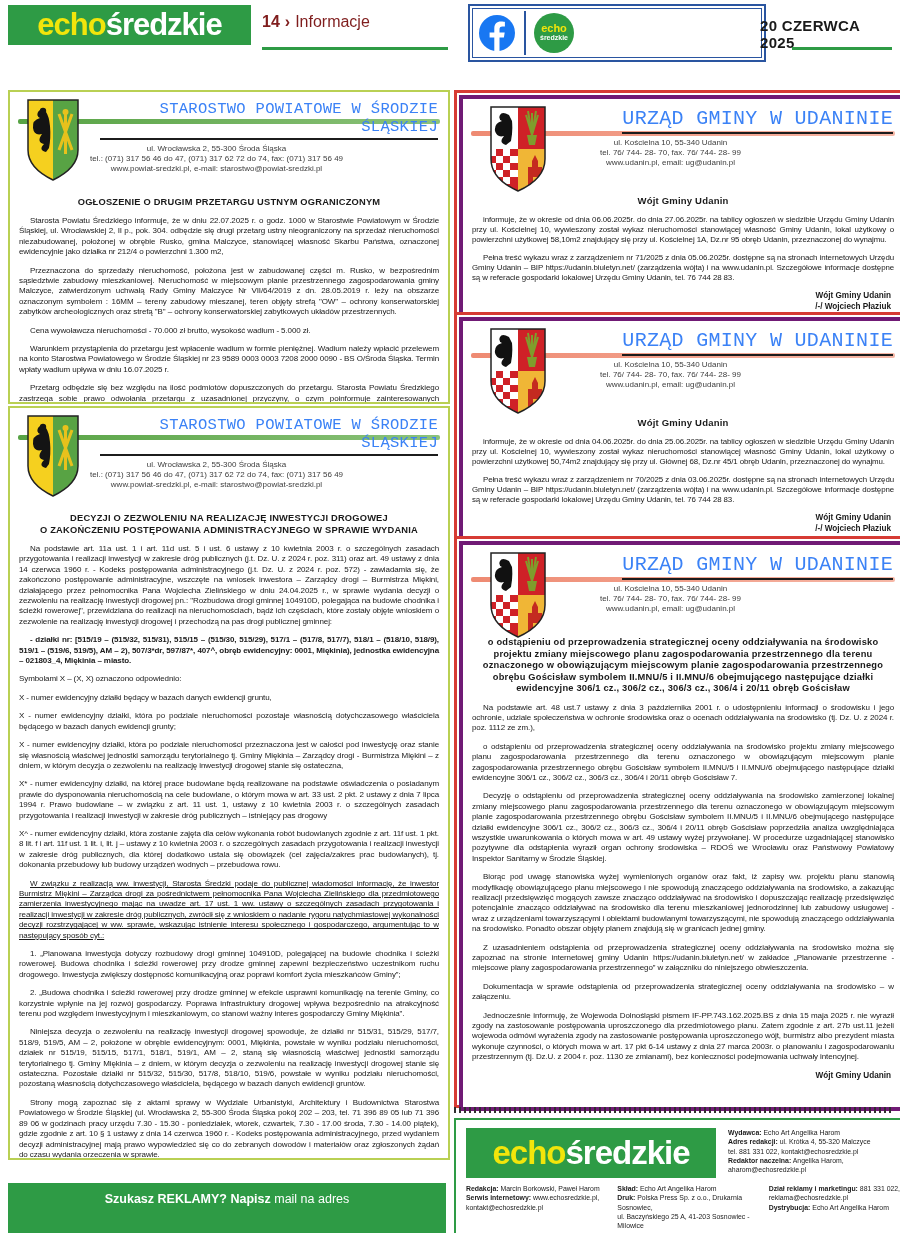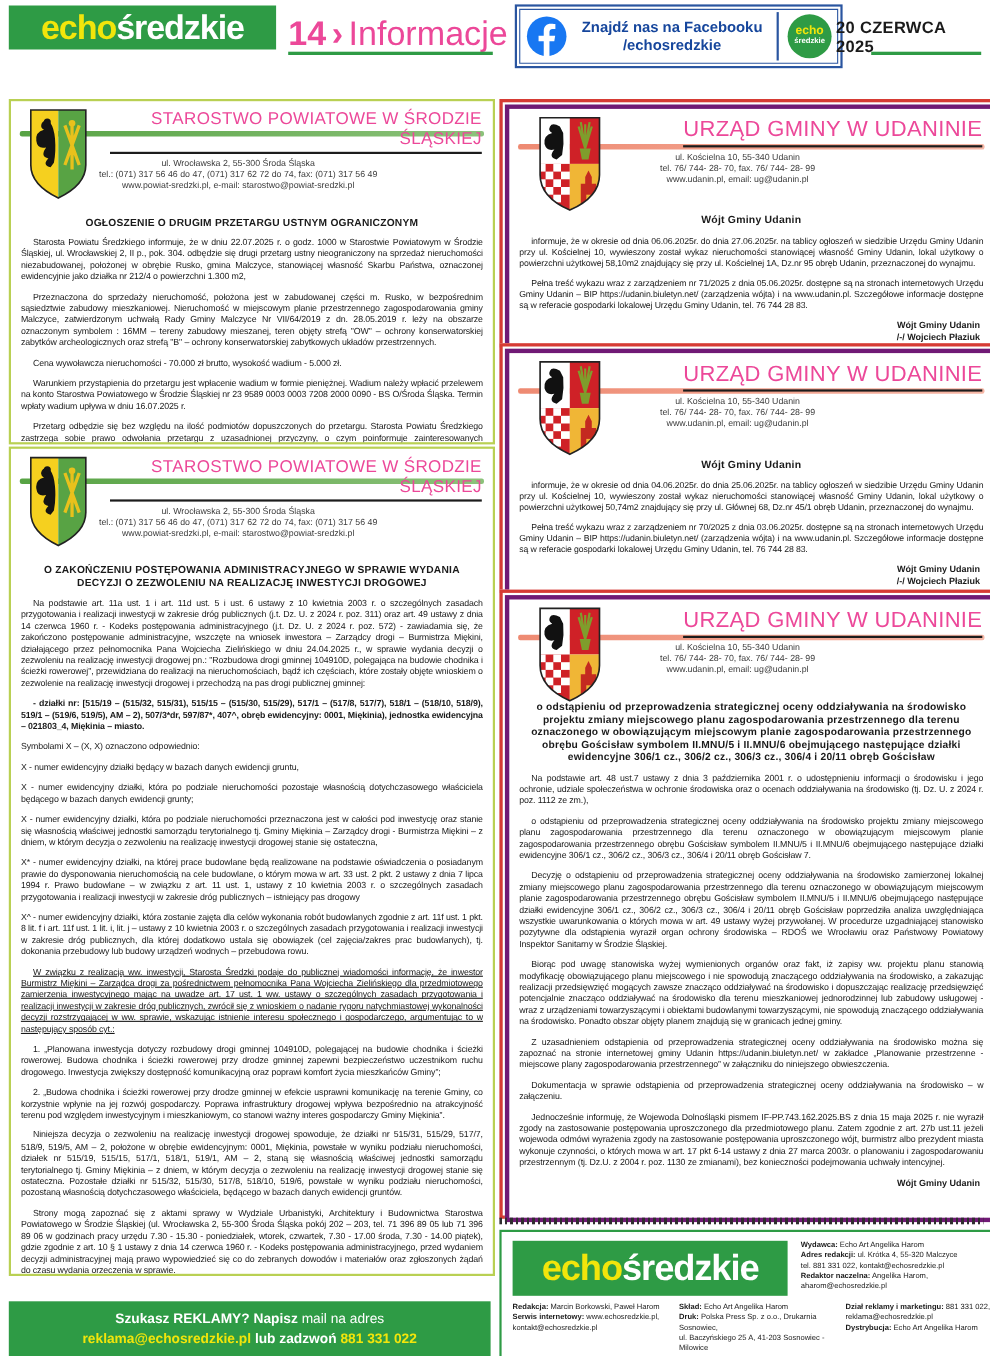--- a/index.html
+++ b/index.html
@@ -3,21 +3,21 @@
 <meta charset="utf-8">
 <style>
   html,body{margin:0;padding:0;}
   body{width:900px;height:1233px;position:relative;background:#fff;color:#1a1a1a;
        font-family:"Liberation Sans",sans-serif;overflow:hidden;}
   .abs{position:absolute;}
   
   .logo-main{background:#2e9b45;display:flex;align-items:center;justify-content:center;
              font-weight:bold;font-size:31px;letter-spacing:-1px;color:#fff;}
   .ylw{color:#f2e50b;}
-  .sec{font-size:31px;color:#ec4899;}
+  .sec{font-size:16px;color:#7f1d1d;}
   .sec .n{font-weight:bold;margin-right:5px;}
   .sec .chev{font-weight:bold;margin-right:5px;}
   .gline{background:#2e9b45;height:3px;}
   .fb{border:2px solid #2a55a0;box-shadow:inset 0 0 0 2px #fff,inset 0 0 0 3px #2a55a0;
       display:flex;align-items:center;gap:8px;padding:3px 8px;background:#fff;}
   .fb-txt{color:#16469c;font-weight:bold;font-size:13.5px;line-height:16px;text-align:center;flex:1;}
   .fb-sep{width:2px;background:#2a55a0;align-self:stretch;margin:2px 0;}
   .fb-mini{width:40px;height:40px;border-radius:50%;background:#2e9b45;display:flex;flex-direction:column;
            align-items:center;justify-content:center;font-weight:bold;line-height:9px;}
   .fb-mini .e{color:#f2e50b;font-size:11px;}
@@ -26,21 +26,21 @@
   
   .box-green{border:2px solid #b9d053;background:#fff;overflow:hidden;}
   .red-outer{border:3px solid #d63b34;padding:2px;background:#fff;}
   .red-inner{border:4px solid #701a75;width:100%;height:100%;overflow:hidden;position:relative;background:#fff;}
   .org-head{position:relative;}
   .band{position:absolute;left:8px;right:8px;height:5px;z-index:0;border-radius:2px;}
   .band.g{background:linear-gradient(90deg,#57a344,#8cc27a);top:27px;}
   .band.s{background:linear-gradient(90deg,#ee8a72,#f6b7a6);top:32px;}
   .arms{position:absolute;z-index:2;left:16px;top:6px;}
   .org-title{position:relative;z-index:1;text-align:right;padding:8px 10px 0 90px;}
-  .org-title .t{display:inline-block;font-family:Liberation Sans, sans-serif;color:#ec4899;
+  .org-title .t{display:inline-block;font-family:Liberation Mono, monospace;color:#3b82f6;
                 border-bottom:2.5px solid #1c1c1c;padding-bottom:2px;letter-spacing:.3px;}
   .t-star{font-size:15.5px;}
   .t-udan{font-size:20px;}
   .org-addr{text-align:center;padding-right:25px;font-size:8px;line-height:10px;color:#3c3c3c;margin-top:4px;}
   .pad{padding:0 9px;}
   .bt{font-size:8px;line-height:10.4px;text-align:justify;letter-spacing:-.1px;color:#191919;}
   .sm .bt{font-size:7.9px;line-height:10.1px;}
   .ind{text-indent:11px;}
   .bold{font-weight:bold;}
   .underl{text-decoration:underline;}
@@ -119,24 +119,20 @@
   <div class="abs sec" style="left:262px;top:13px;">
     <span class="n">14</span><span class="chev">›</span><span>Informacje</span>
   </div>
   <div class="abs gline" style="left:262px;top:47px;width:186px;"></div>
 
   <div class="abs fb" style="left:468px;top:4px;width:278px;height:48px;">
     <svg width="38" height="38" viewBox="0 0 38 38">
       <circle cx="19" cy="19" r="18" fill="#1877f2"></circle>
       <path d="M21.5 37 V23.5 h4.4 l.8-5 h-5.2 v-3.3 c0-1.5.7-2.8 2.9-2.8 h2.5 V7.9 c0 0-2.1-.35-4-.35 c-4.1 0-6.6 2.4-6.6 6.8 v4.1 h-4.7 v5 h4.7 V37 Z" fill="#fff"></path>
     </svg>
-    <div class="fb-txt">
-      <span>Znajdź nas na Facebooku</span><br>
-      <span>/echosredzkie</span>
-    </div>
     <div class="fb-sep"></div>
     <div class="fb-mini">
       <span class="e">echo</span>
       <span class="s">średzkie</span>
     </div>
   </div>
 
   <div class="abs date" style="left:760px;top:17px;width:132px;">20 CZERWCA 2025</div>
   <div class="abs gline" style="left:792px;top:47px;width:100px;"></div>
 </div>
@@ -172,22 +168,22 @@
         <use href="#arms-powiat"></use>
       </svg>
     <div class="org-title"><span class="t t-star">STAROSTWO POWIATOWE W ŚRODZIE ŚLĄSKIEJ</span></div>
     <div class="org-addr">
       <div>ul. Wrocławska 2, 55-300 Środa Śląska</div>
       <div>tel.: (071) 317 56 46 do 47, (071) 317 62 72 do 74, fax: (071) 317 56 49</div>
       <div>www.powiat-sredzki.pl, e-mail: starostwo@powiat-sredzki.pl</div>
     </div>
   </div>
   <div style="margin:8px 0 6px;">
+    <div class="ctitle">DECYZJI O ZEZWOLENIU NA REALIZACJĘ INWESTYCJI DROGOWEJ</div>
     <div class="ctitle">O ZAKOŃCZENIU POSTĘPOWANIA ADMINISTRACYJNEGO W SPRAWIE WYDANIA</div>
-    <div class="ctitle">DECYZJI O ZEZWOLENIU NA REALIZACJĘ INWESTYCJI DROGOWEJ</div>
   </div>
   <div class="pad">
     <p class="bt ind">Na podstawie art. 11a ust. 1 i art. 11d ust. 5 i ust. 6 ustawy z 10 kwietnia 2003 r. o szczególnych zasadach przygotowania i realizacji inwestycji w zakresie dróg publicznych (j.t. Dz. U. z 2024 r. poz. 311) oraz art. 49 ustawy z dnia 14 czerwca 1960 r. - Kodeks postępowania administracyjnego (j.t. Dz. U. z 2024 r. poz. 572) - zawiadamia się, że zakończono postępowanie administracyjne, wszczęte na wniosek inwestora – Zarządcy drogi – Burmistrza Miękini, działającego przez pełnomocnika Pana Wojciecha Zielińskiego w dniu 24.04.2025 r., w sprawie wydania decyzji o zezwoleniu na realizację inwestycji drogowej pn.: "Rozbudowa drogi gminnej 104910D, polegająca na budowie chodnika i ścieżki rowerowej", przewidziana do realizacji na nieruchomościach, bądź ich częściach, które zostały objęte wnioskiem o zezwolenie na realizację inwestycji drogowej i przechodzą na pas drogi publicznej gminnej:</p>
     <p class="bt ind bold" style="margin:4px 0;">- działki nr: [515/19 – (515/32, 515/31), 515/15 – (515/30, 515/29), 517/1 – (517/8, 517/7), 518/1 – (518/10, 518/9), 519/1 – (519/6, 519/5), AM – 2), 507/3*dr, 597/87*, 407^, obręb ewidencyjny: 0001, Miękinia), jednostka ewidencyjna – 021803_4, Miękinia – miasto.</p>
     <p class="bt">Symbolami X – (X, X) oznaczono odpowiednio:</p>
     <p class="bt">X - numer ewidencyjny działki będący w bazach danych ewidencji gruntu,</p>
     <p class="bt">X - numer ewidencyjny działki, która po podziale nieruchomości pozostaje własnością dotychczasowego właściciela będącego w bazach danych ewidencji grunty;</p>
     <p class="bt">X - numer ewidencyjny działki, która po podziale nieruchomości przeznaczona jest w całości pod inwestycję oraz stanie się własnością właściwej jednostki samorządu terytorialnego tj. Gminy Miękinia – Zarządcy drogi - Burmistrza Miękini – z dniem, w którym decyzja o zezwoleniu na realizację inwestycji drogowej stanie się ostateczna,</p>
     <p class="bt">X* - numer ewidencyjny działki, na której prace budowlane będą realizowane na podstawie oświadczenia o posiadanym prawie do dysponowania nieruchomością na cele budowlane, o którym mowa w art. 33 ust. 2 pkt. 2 ustawy z dnia 7 lipca 1994 r. Prawo budowlane – w związku z art. 11 ust. 1, ustawy z 10 kwietnia 2003 r. o szczególnych zasadach przygotowania i realizacji inwestycji w zakresie dróg publicznych – istniejący pas drogowy</p>
     <p class="bt">X^ - numer ewidencyjny działki, która zostanie zajęta dla celów wykonania robót budowlanych zgodnie z art. 11f ust. 1 pkt. 8 lit. f i art. 11f ust. 1 lit. i, lit. j – ustawy z 10 kwietnia 2003 r. o szczególnych zasadach przygotowania i realizacji inwestycji w zakresie dróg publicznych, dla której dodatkowo ustala się obowiązek (cel zajęcia/zakres prac budowlanych), tj. dokonania przebudowy lub budowy urządzeń wodnych – przebudowa rowu.</p>
@@ -197,23 +193,20 @@
     <p class="bt ind">Niniejsza decyzja o zezwoleniu na realizację inwestycji drogowej spowoduje, że działki nr 515/31, 515/29, 517/7, 518/9, 519/5, AM – 2, położone w obrębie ewidencyjnym: 0001, Miękinia, powstałe w wyniku podziału nieruchomości, działek nr 515/19, 515/15, 517/1, 518/1, 519/1, AM – 2, staną się własnością właściwej jednostki samorządu terytorialnego tj. Gminy Miękinia – z dniem, w którym decyzja o zezwoleniu na realizację inwestycji drogowej stanie się ostateczna. Pozostałe działki nr 515/32, 515/30, 517/8, 518/10, 519/6, powstałe w wyniku podziału nieruchomości, pozostaną własnością dotychczasowego właściciela, będącego w bazach danych ewidencji gruntów.</p>
     <p class="bt ind">Strony mogą zapoznać się z aktami sprawy w Wydziale Urbanistyki, Architektury i Budownictwa Starostwa Powiatowego w Środzie Śląskiej (ul. Wrocławska 2, 55-300 Środa Śląska pokój 202 – 203, tel. 71 396 89 05 lub 71 396 89 06 w godzinach pracy urzędu 7.30 - 15.30 - poniedziałek, wtorek, czwartek, 7.30 - 17.00 środa, 7.30 - 14.00 piątek), gdzie zgodnie z art. 10 § 1 ustawy z dnia 14 czerwca 1960 r. - Kodeks postępowania administracyjnego, przed wydaniem decyzji administracyjnej mają prawo wypowiedzieć się co do zebranych dowodów i materiałów oraz zgłoszonych żądań do czasu wydania orzeczenia w sprawie.</p>
 
   </div>
 </div>
 
 <div class="abs adbox" style="left:8px;top:1183px;width:438px;height:50px;">
   <div>
     <span class="adb">Szukasz REKLAMY? Napisz</span><span> mail na adres</span>
   </div>
-  <div>
-    <span class="ylw adb">reklama@echosredzkie.pl</span><span class="adb"> lub zadzwoń </span><span class="ylw adb">881 331 022</span>
-  </div>
 </div>
 
 <div class="abs red-outer" style="left:454px;top:90px;width:440px;height:216px;">
  <div class="red-inner sm">
   <div class="org-head" style="height:92px;">
     <div class="band s"></div>
     <svg class="arms" style="left:26px;" width="58" height="88" viewBox="0 0 58 88">
           <use href="#arms-udanin"></use>
         </svg>
     <div class="org-title"><span class="t t-udan">URZĄD GMINY W UDANINIE</span></div>

